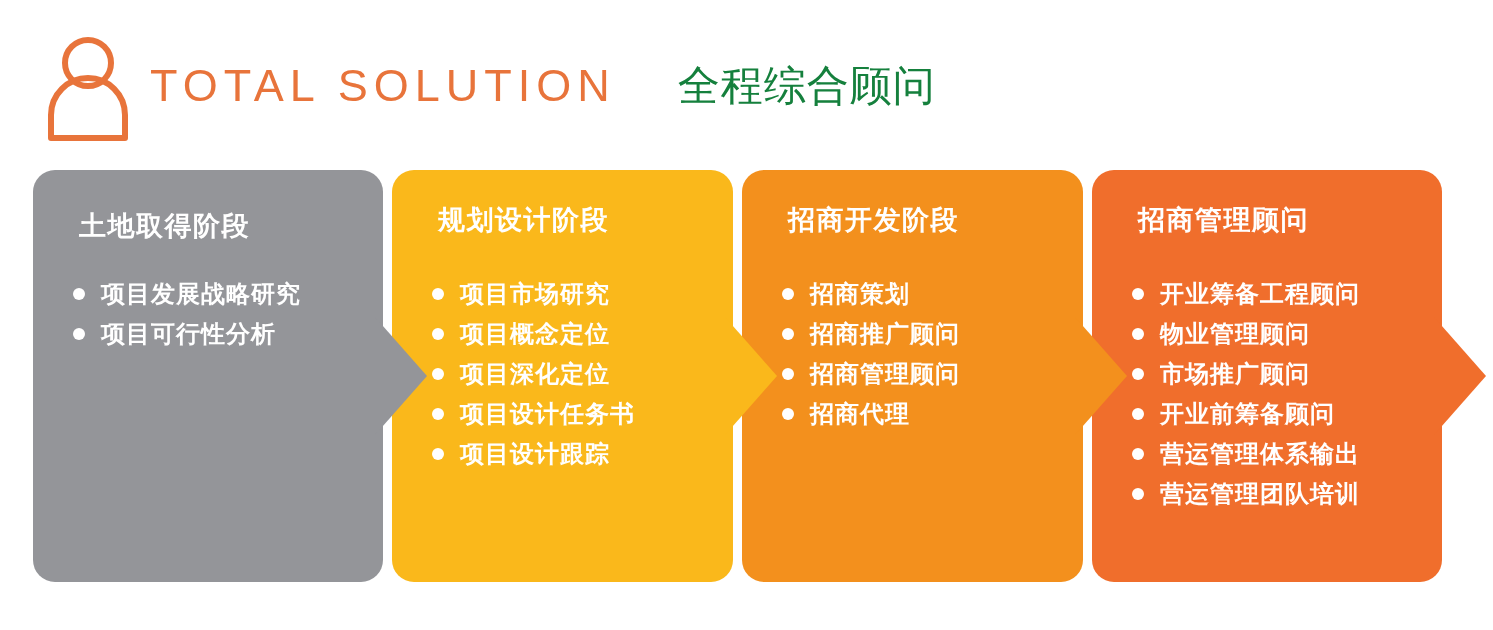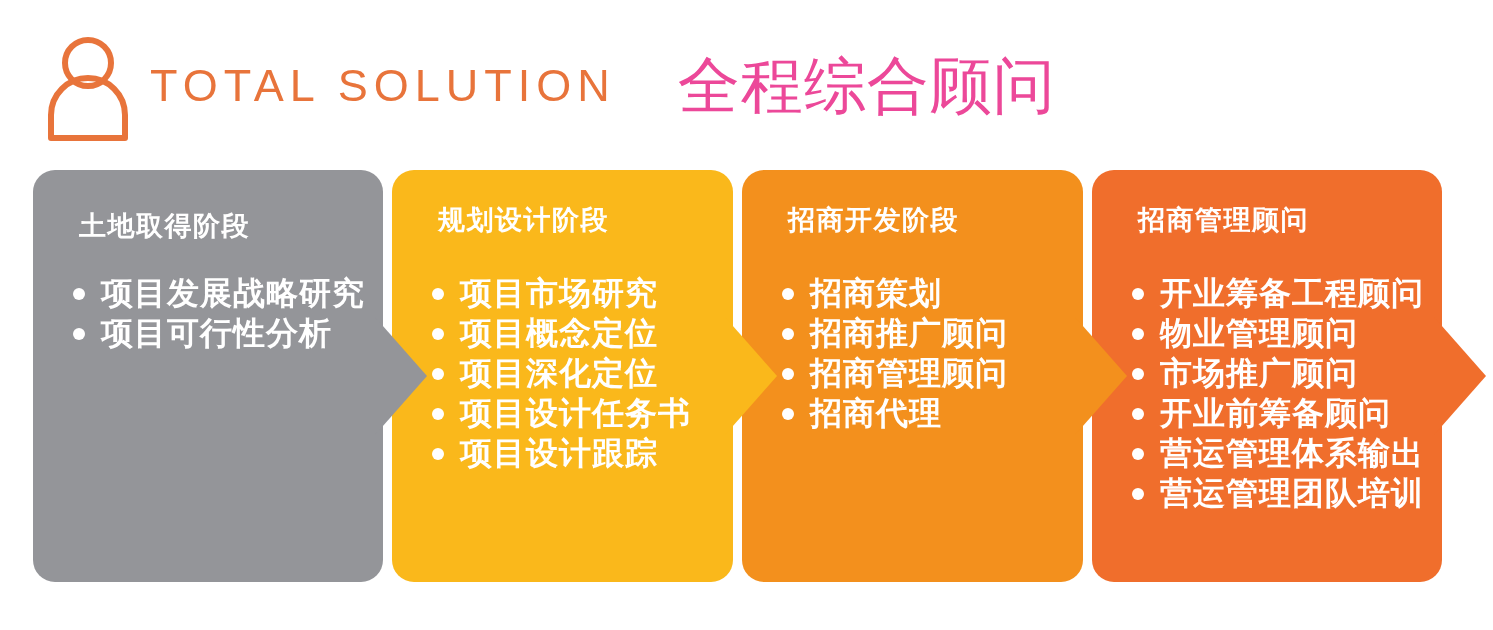--- a/index.html
+++ b/index.html
@@ -24,22 +24,22 @@
     white-space:nowrap;
   }
   .title-en {
     color:#E8743B;
     font-size:45px;
     font-weight:300;
     letter-spacing:6px;
     line-height:76px;
   }
   .title-cn {
-    color:#ec4899;
-    font-size:62px;
+    color:#15803d;
+    font-size:42px;
     font-weight:400;
     line-height:76px;
     margin-left:62px;
     letter-spacing:1px;
   }
 
   
   .stages { position:absolute; left:0; top:170px; width:1493px; height:412px; }
 
   .stage {
@@ -65,21 +65,21 @@
     letter-spacing:1.5px;
     white-space:nowrap;
   }
   .stage-list {
     position:absolute; left:40px; top:102px;
     list-style:none;
   }
   .stage-list li {
     display:flex; align-items:center;
     color:#ffffff;
-    font-size:32px;
+    font-size:24px;
     font-weight:bold;
     letter-spacing:1px;
     height:40px;
     white-space:nowrap;
   }
   .dot {
     width:12px; height:12px; border-radius:50%;
     background:#ffffff;
     margin-right:16px;
     flex:0 0 auto;

